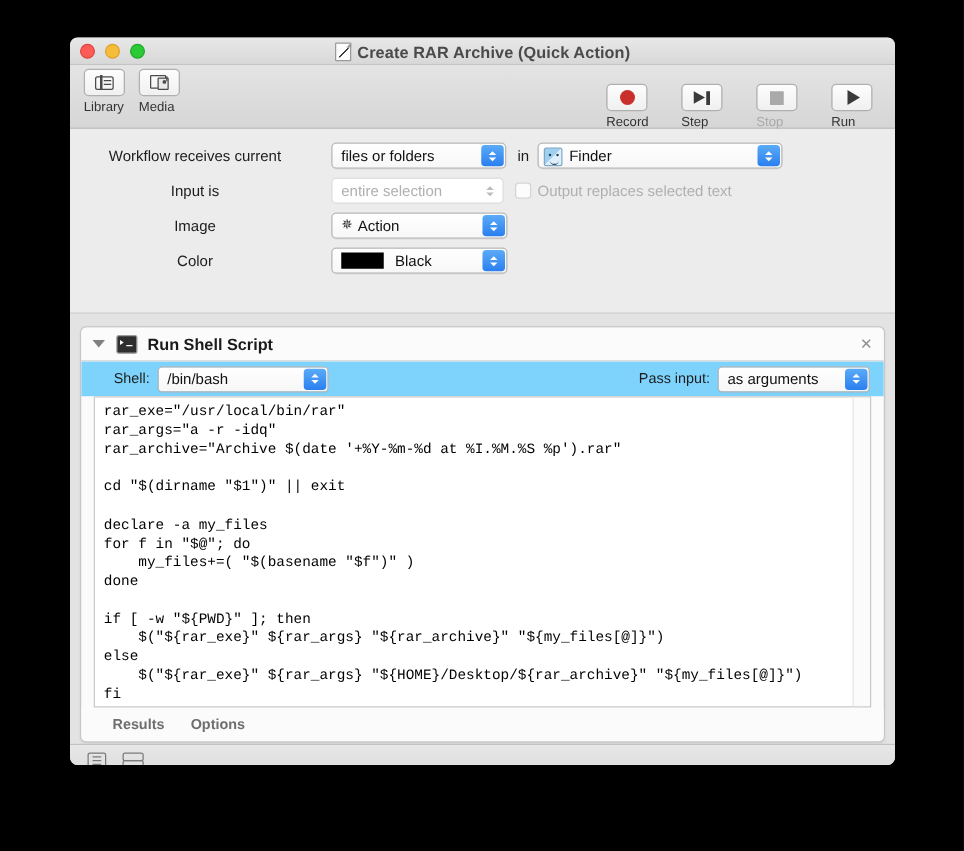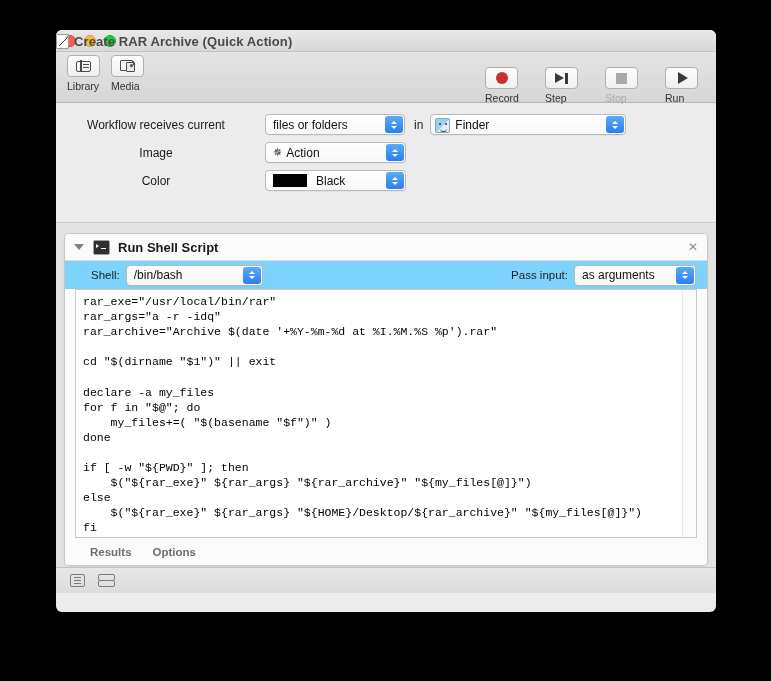--- a/index.html
+++ b/index.html
@@ -26,21 +26,21 @@
     background: linear-gradient(#e8e8e8, #d8d8d8);
     border-bottom: 1px solid #c3c3c3;
   }
   .lights { position: absolute; left: 8px; top: 5px; display: flex; gap: 8px; }
   .light { width: 12px; height: 12px; border-radius: 50%; }
   .light.red    { background: #fc5b57; border: 0.5px solid #e0443e; }
   .light.yellow { background: #f6bd3a; border: 0.5px solid #dea123; }
   .light.green  { background: #2cc937; border: 0.5px solid #1aab29; }
   .title-wrap {
     position: absolute; left: 0; right: 0; top: 0; height: 22px;
-    display: flex; align-items: center; gap: 5px;
+    display: flex; align-items: center; justify-content: center; gap: 5px;
   }
   .title-text {
     font-size: 13px; font-weight: bold; color: #4a4a4a;
     letter-spacing: 0.1px;
   }
   .doc-icon {
     width: 13px; height: 15px; background: #fdfdfd;
     border: 1px solid #9a9a9a; border-radius: 1px;
     position: relative; display: inline-block; flex: 0 0 auto;
   }
@@ -362,20 +362,34 @@
       <div class="popup pop-app">
         <span class="finder-icon"></span>
         <span>Finder</span>
         <span class="stepper">
             <i class="ar-up"></i>
             <i class="ar-dn"></i>
           </span>
       </div>
     </div>
 
+    <div class="row">
+      <span class="lbl">Input is</span>
+      <div class="popup pop-inputis disabled">
+        <span>entire selection</span>
+        <span class="stepper">
+            <i class="ar-up"></i>
+            <i class="ar-dn"></i>
+          </span>
+      </div>
+      <div class="chk-wrap">
+        <span class="chk"></span>
+        <span class="chk-label">Output replaces selected text</span>
+      </div>
+    </div>
 
     <div class="row">
       <span class="lbl">Image</span>
       <div class="popup pop-image">
         <span class="gear-glyph">✵</span>
         <span>Action</span>
         <span class="stepper">
             <i class="ar-up"></i>
             <i class="ar-dn"></i>
           </span>

